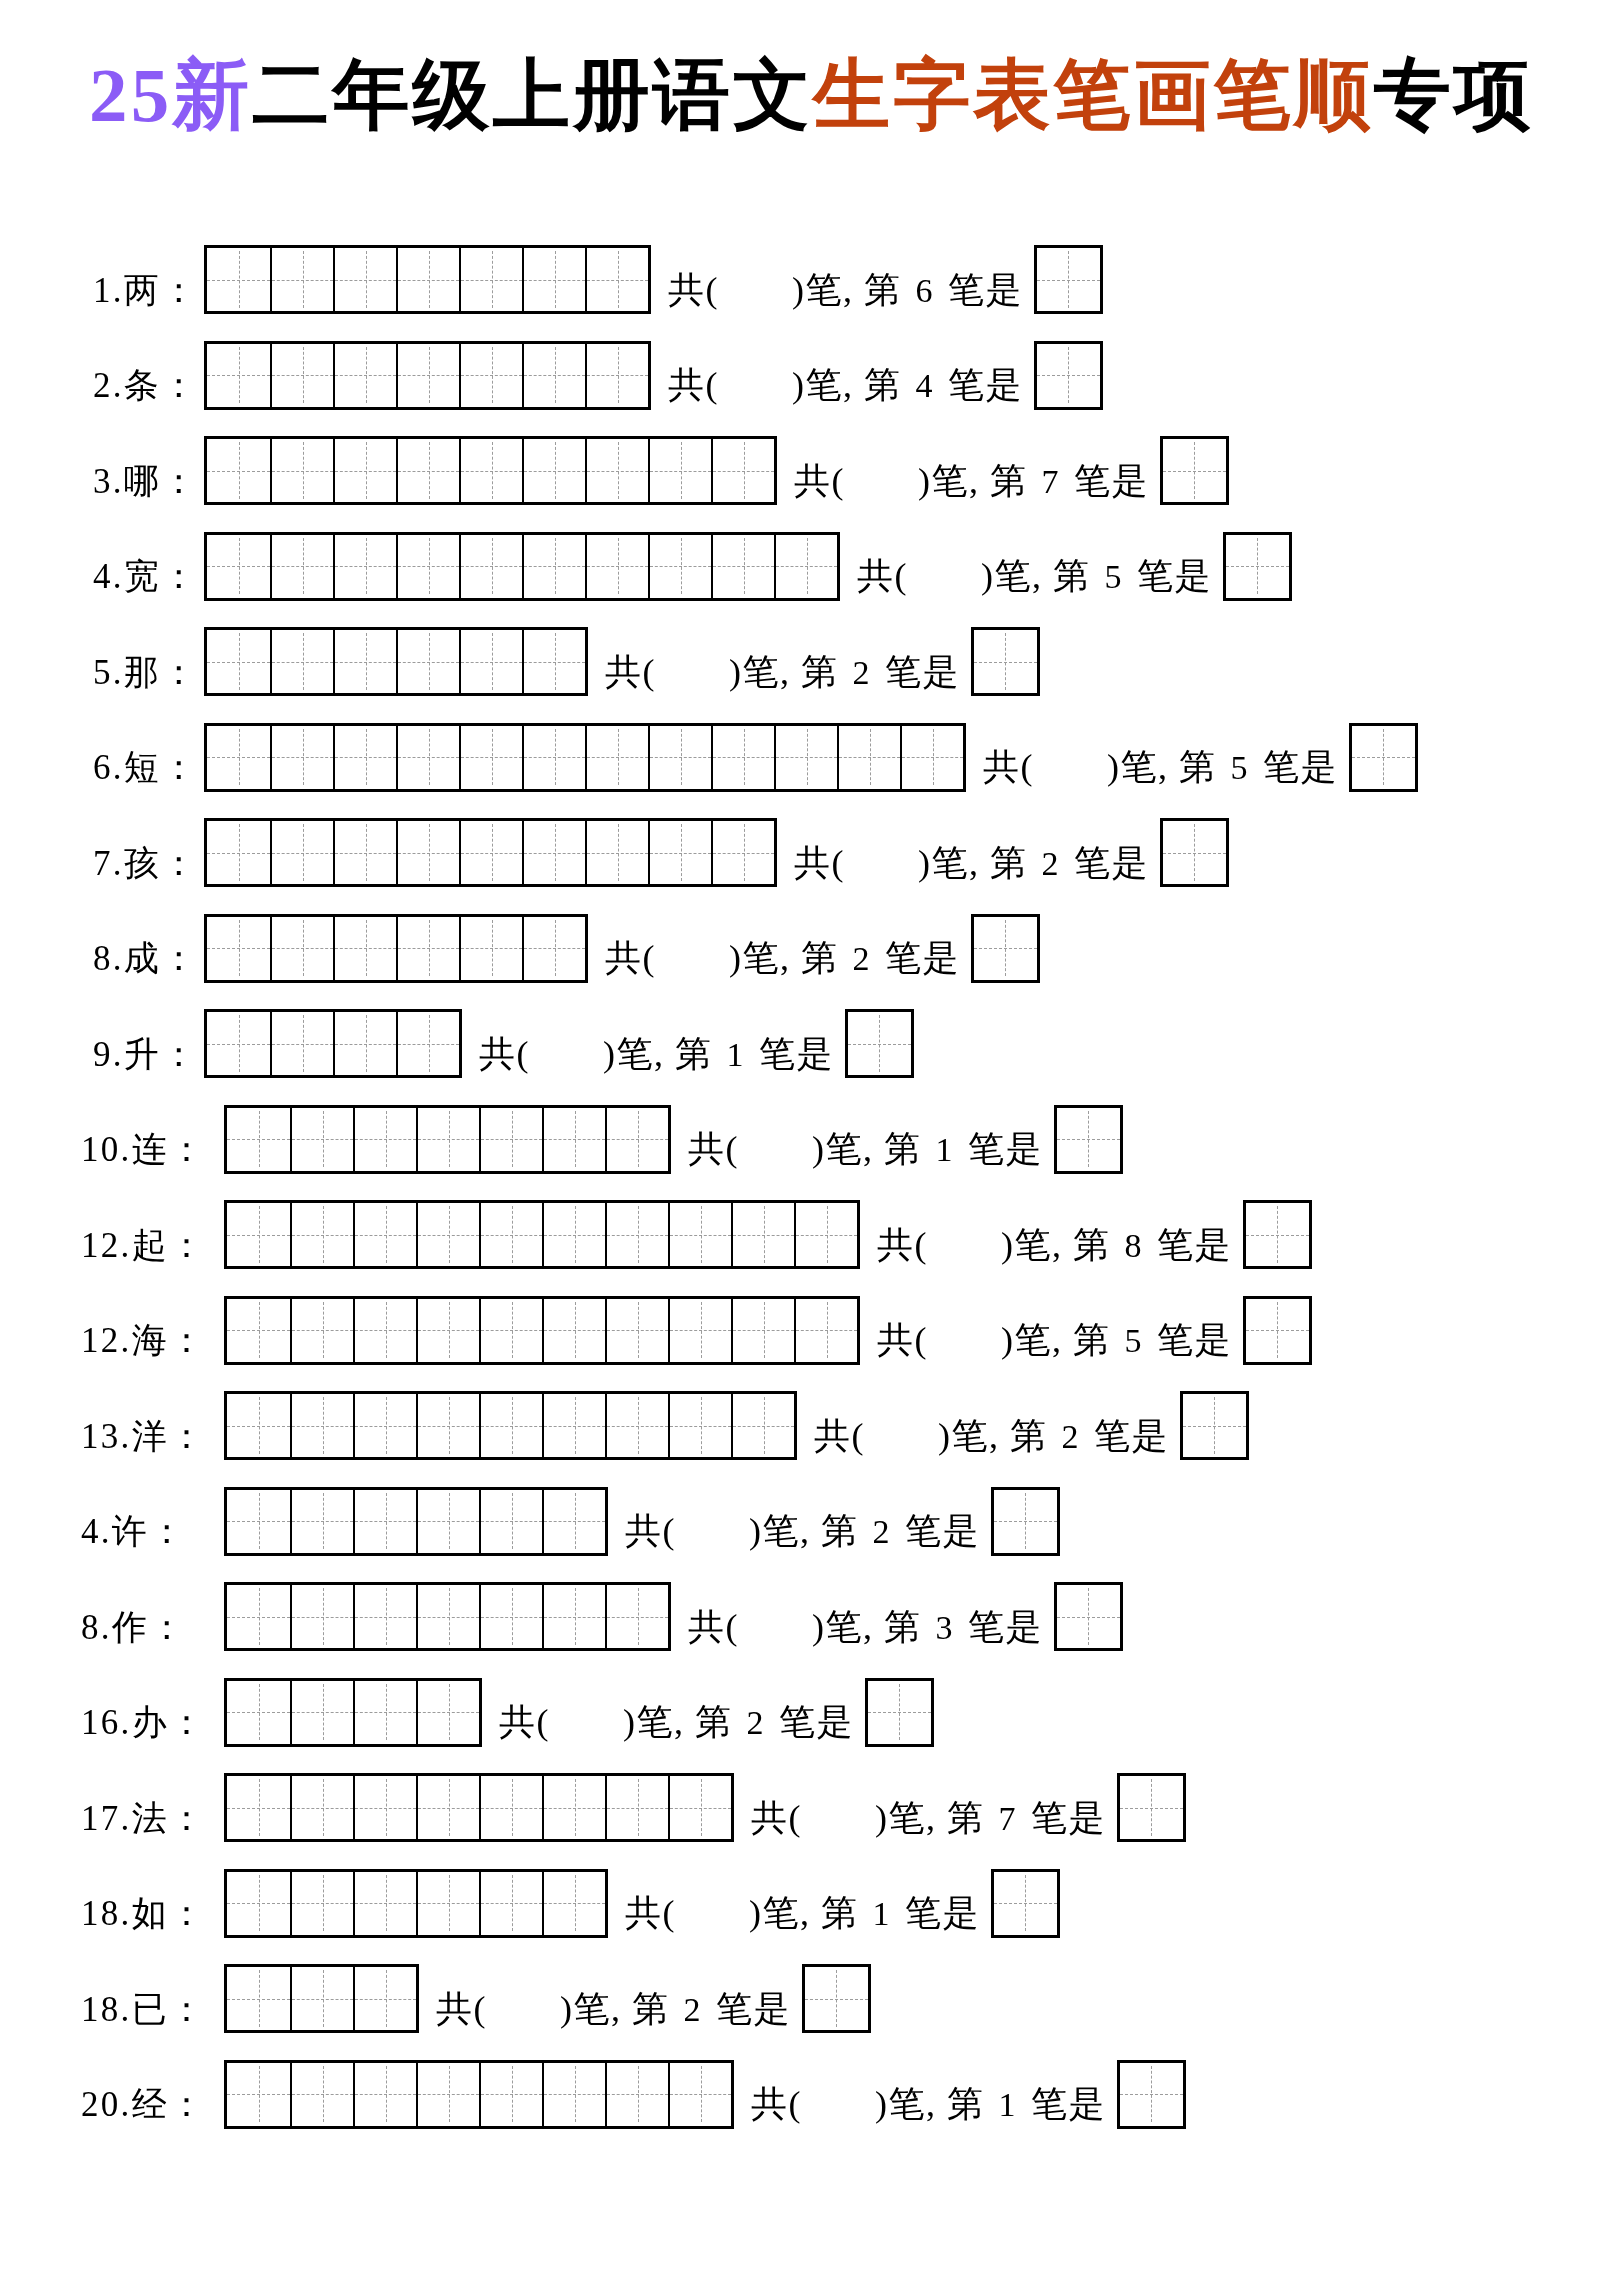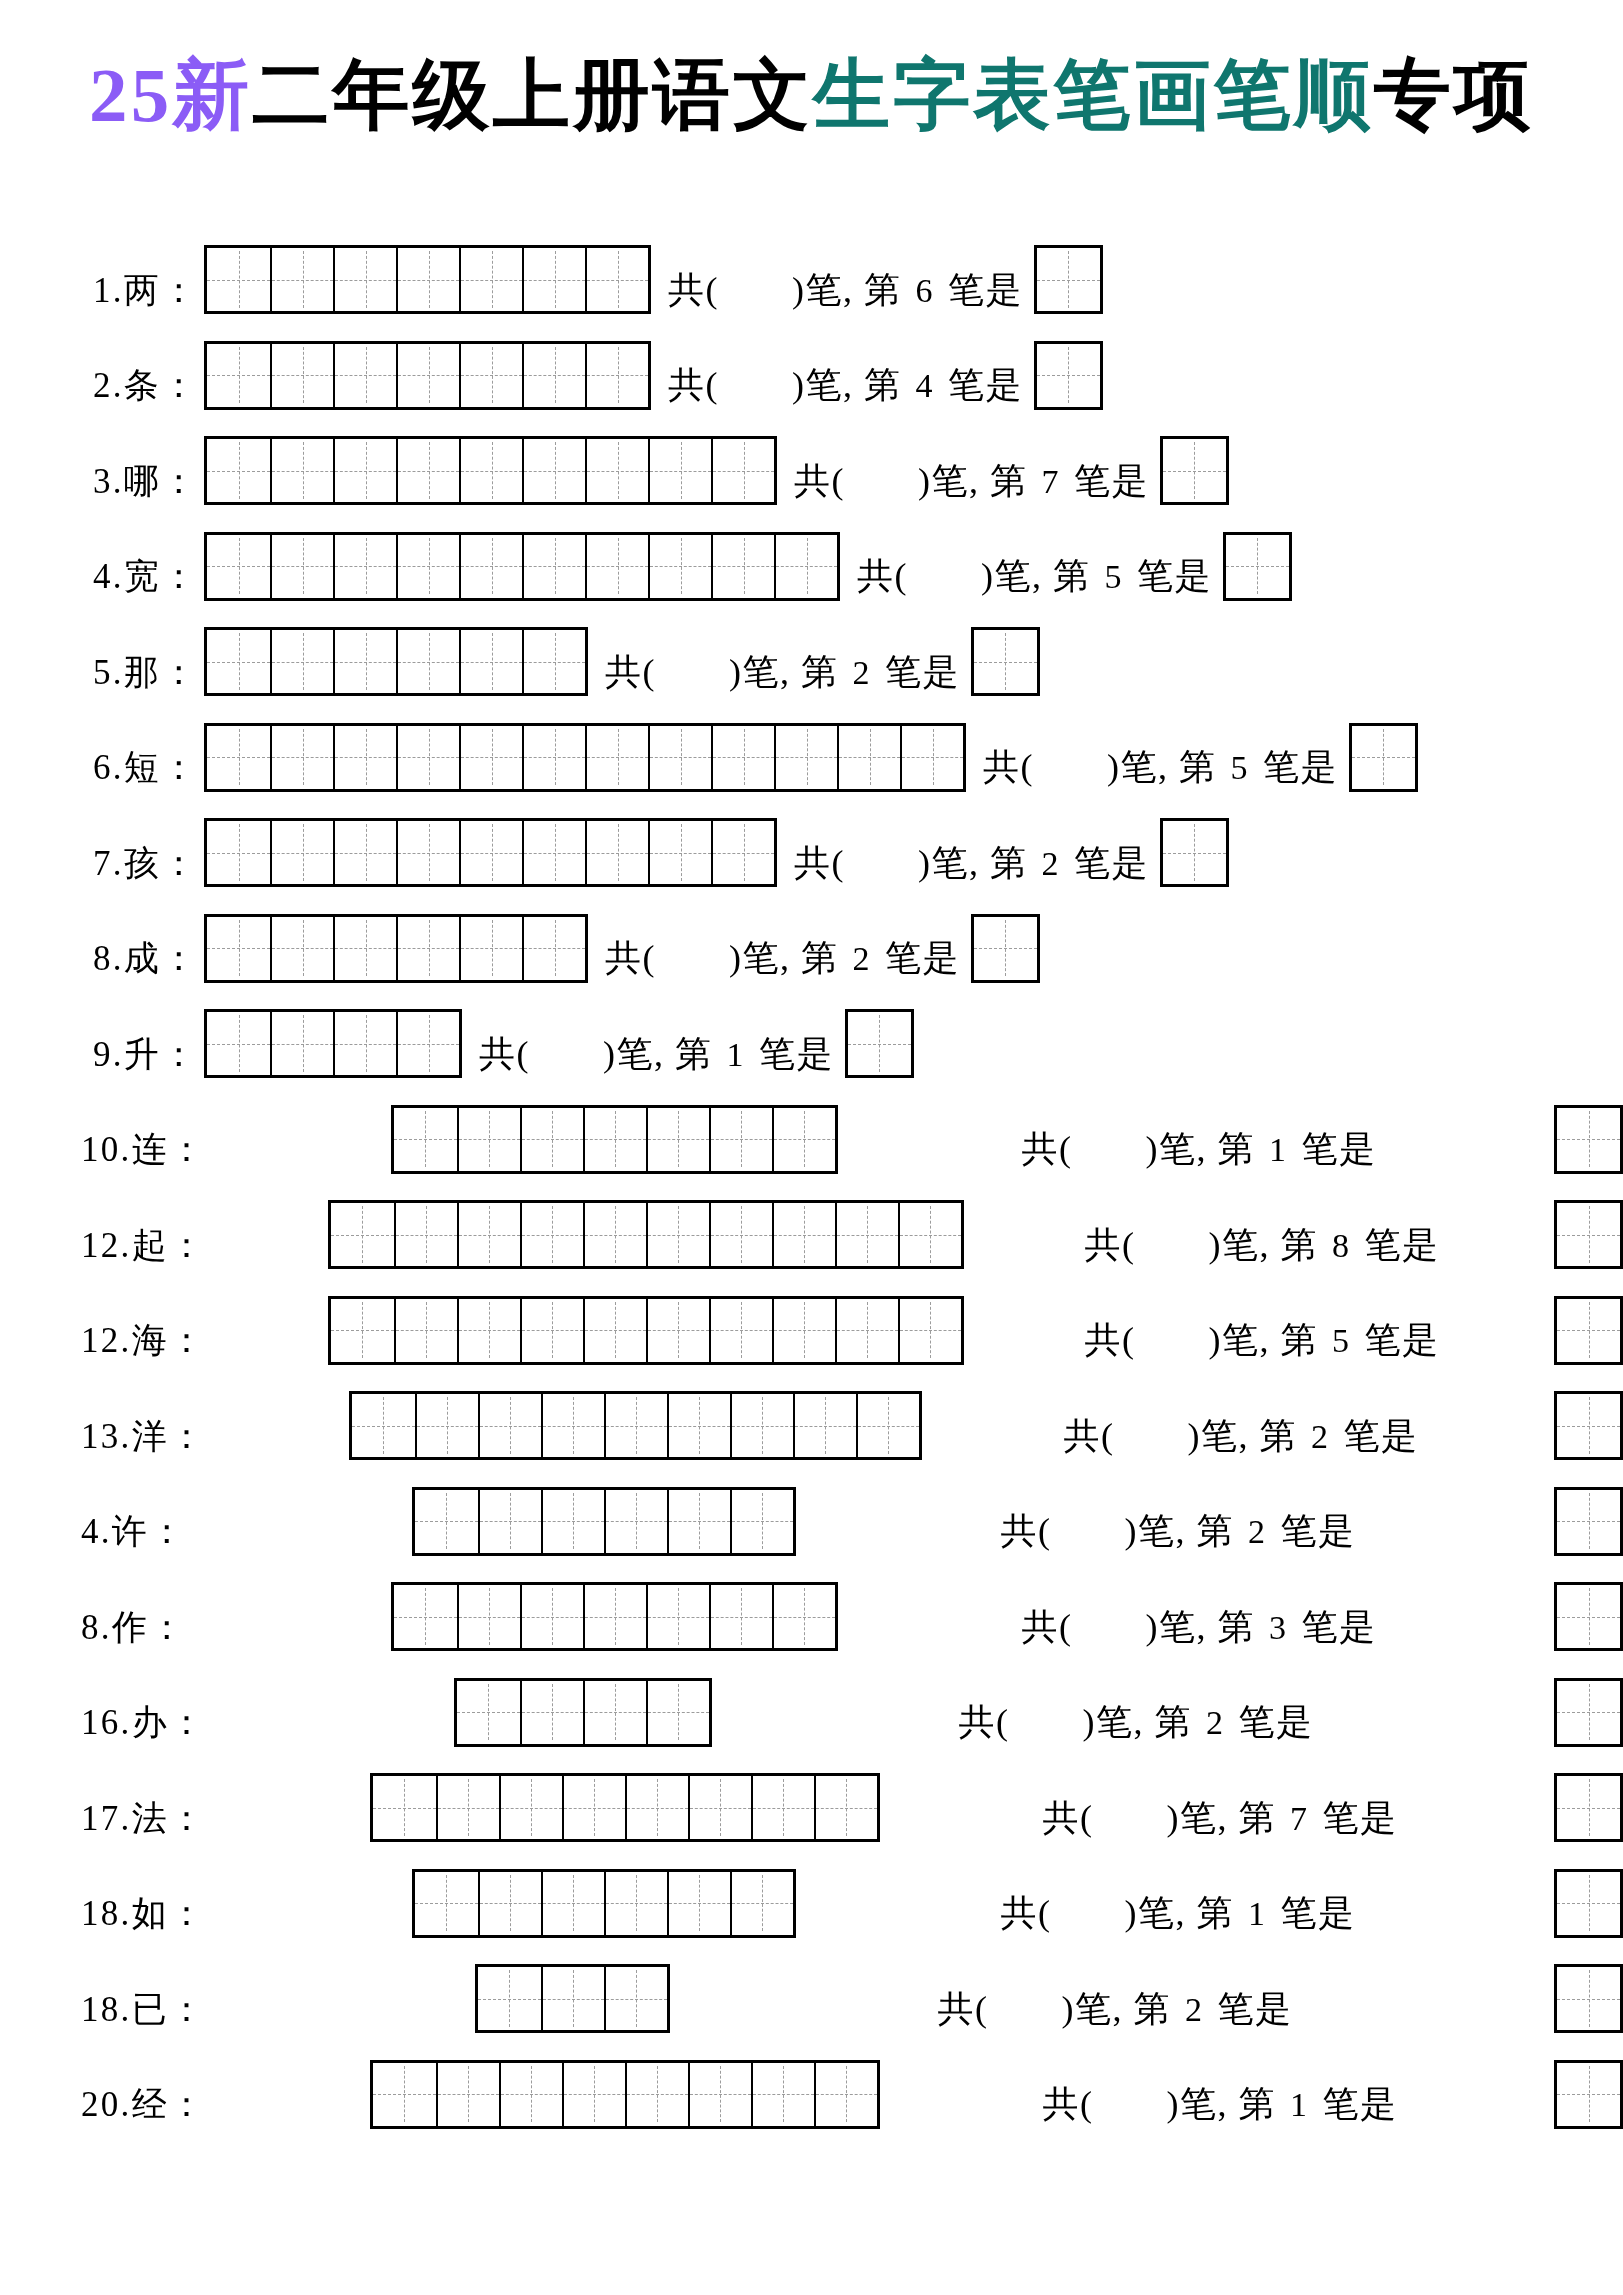--- a/index.html
+++ b/index.html
@@ -7,28 +7,28 @@
     width:1623px;height:2295px;background:#ffffff;overflow:hidden;
     font-family:"Liberation Serif","DejaVu Serif",serif;color:#000;
   }
   .page{position:relative;width:1623px;height:2295px;}
   
   .title{
     margin:43px 0 0 0;text-align:center;font-size:77px;line-height:104px;
     font-weight:bold;letter-spacing:3.1px;white-space:nowrap;
   }
   .t-red{color:#8b5cf6;}
-  .t-blue{color:#0f766e;}
+  .t-blue{color:#c2410c;}
   
   #rows{margin-top:97px;}
   .row{
     display:flex;align-items:flex-end;height:70px;margin:0 0 25.5px 93px;
     white-space:nowrap;
   }
-  .row.dd{margin-left:81px;justify-content:space-between;}
+  .row.dd{margin-left:81px;}
   .label{
     width:111px;font-size:35px;letter-spacing:2.3px;line-height:1;
     margin-bottom:6.2px;
     margin-top:44px;
   }
   .row.dd .label{width:143px;}
   
   .strip{
     display:flex;height:63px;border:3.1px solid #000;box-sizing:content-box;
     background:#fff;flex:0 0 auto;

